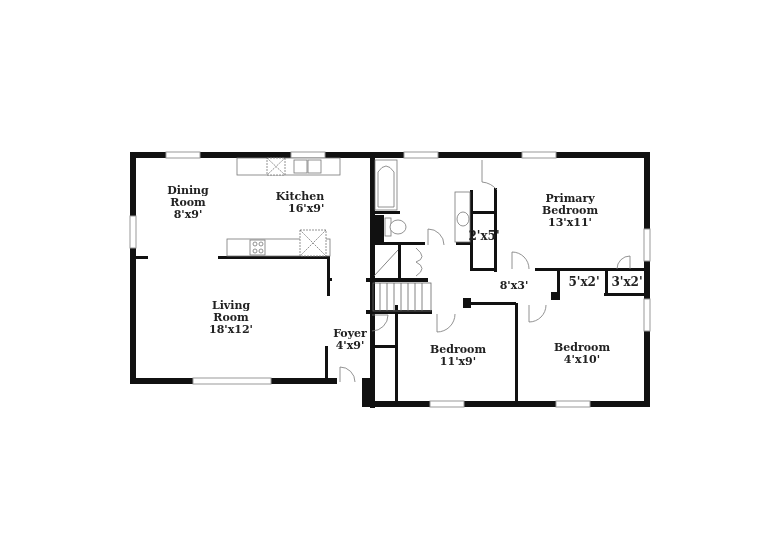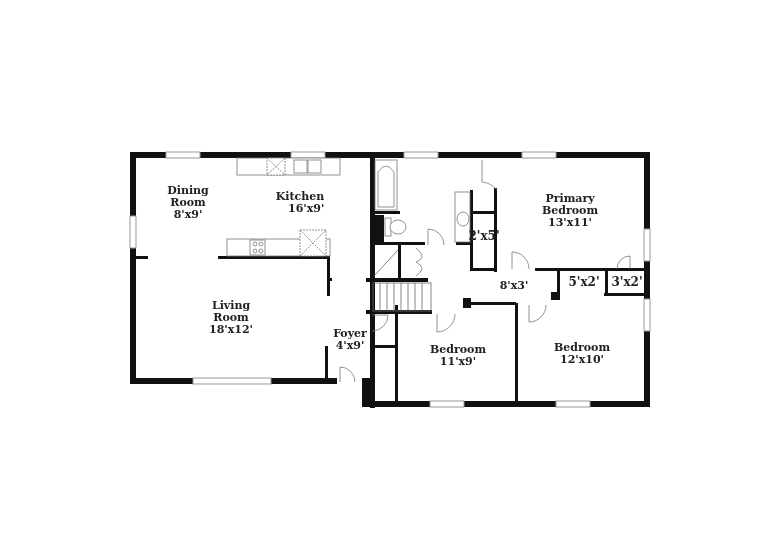--- a/index.html
+++ b/index.html
@@ -176,17 +176,17 @@
   <div>3'x2'</div>
 </div>
 
 <div class="room-label" style="left:458px; top:356px;">
   <div>Bedroom</div>
   <div class="dim">11'x9'</div>
 </div>
 
 <div class="room-label" style="left:582px; top:354px;">
   <div>Bedroom</div>
-  <div class="dim">12'x10'</div>
+  <div class="dim">4'x10'</div>
 </div>
 
 <div class="disclaimer">
 </div>
 
 </body></html>

